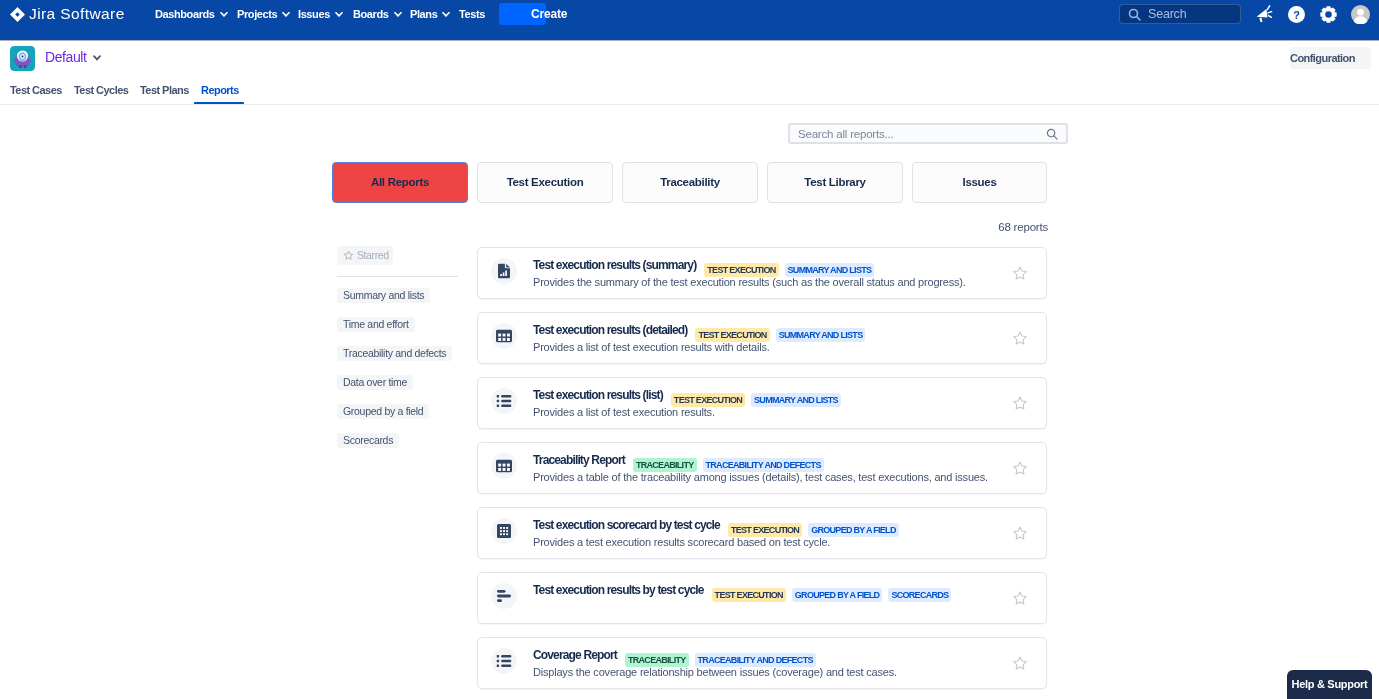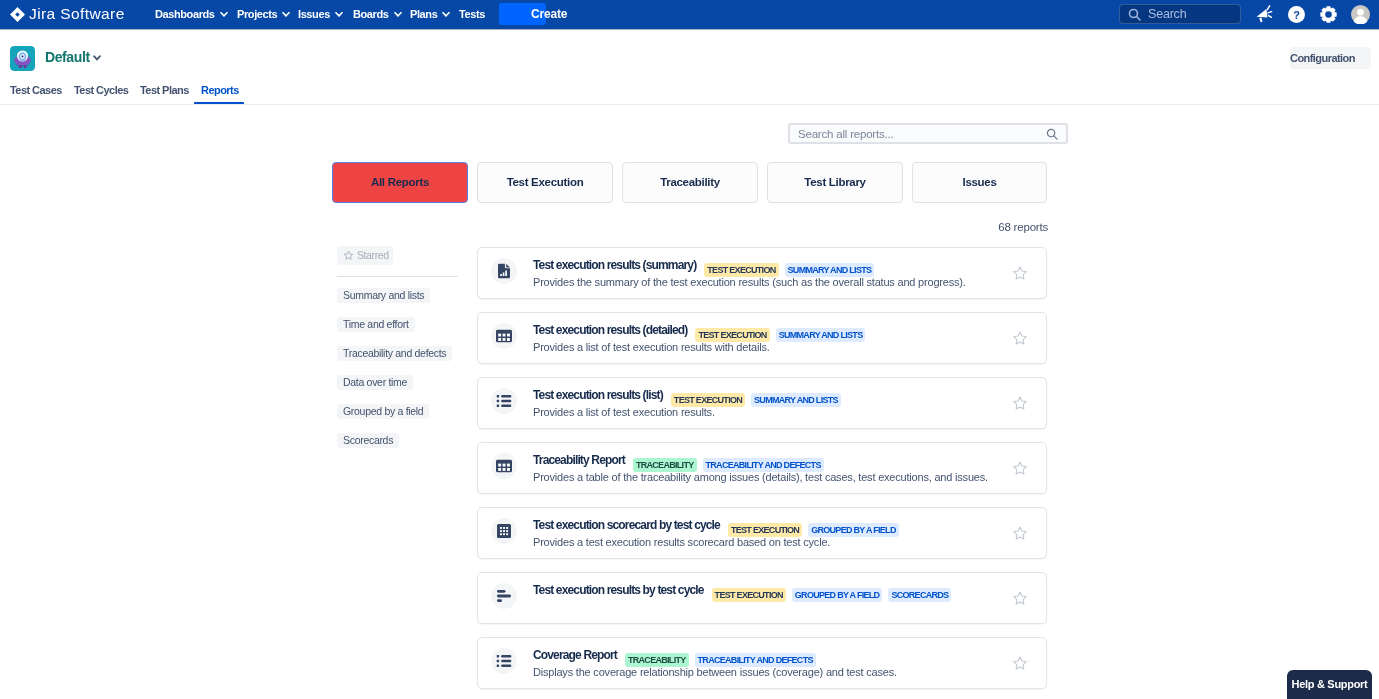--- a/index.html
+++ b/index.html
@@ -1,39 +1,39 @@
 <!DOCTYPE html>
 <html><head>
 <meta charset="utf-8">
 <style>
 * { margin:0; padding:0; box-sizing:border-box; }
 html,body { width:1379px; height:699px; overflow:hidden; background:#fff;
   font-family:"Liberation Sans", sans-serif; position:relative; }
 .abs { position:absolute; }
 
 
-#topbar { position:absolute; left:0; top:0; width:1379px; height:29px;
+#topbar { position:absolute; left:0; top:0; width:1379px; height:40px;
   background:#0747A6; box-shadow:0 1px 0 rgba(9,30,66,0.35); }
 .navlabel { position:absolute; top:0; height:29px; line-height:29px; color:#FFFFFF;
   font-size:11px; font-weight:bold; letter-spacing:-0.4px; white-space:nowrap; }
 .navlabel svg { display:inline-block; margin-left:5px; vertical-align:1px; }
 #logo-text { position:absolute; left:29px; top:0; height:29px; line-height:28px;
   color:#fff; font-size:15.5px; letter-spacing:0.4px; font-weight:normal; white-space:nowrap;}
 #create { position:absolute; left:499px; top:3px; width:47px; height:22px;
   background:#0065FF; border-radius:3px; color:#fff; font-size:12px; font-weight:bold;
   text-align:center; line-height:22px; letter-spacing:-0.2px;padding-left:32px;}
 #tbsearch { position:absolute; left:1119px; top:4px; width:122px; height:20px;
   background:rgba(0,0,0,0.22); border:1px solid rgba(255,255,255,0.18); border-radius:4px; }
 #tbsearch span { position:absolute; left:28px; top:0; line-height:18px; color:#A9BDE4;
   font-size:12.5px; letter-spacing:-0.2px;}
 
 
 #pavatar { position:absolute; left:10px; top:46px; width:25px; height:25px; border-radius:4px; }
 #pname { position:absolute; left:45px; top:49px; font-size:14px; letter-spacing:-0.4px;
-  color:#0f766e; font-weight:bold; }
+  color:#6d28d9; font-weight:normal; }
 #config { position:absolute; left:1290px; top:47px; width:81px; height:22px;
   background:#F4F5F7; border-radius:3px; color:#42526E; font-size:11px; font-weight:bold;
   letter-spacing:-0.55px; text-align:left; line-height:22px; }
 
 
 .tab { position:absolute; top:84px; font-size:11px; font-weight:bold; letter-spacing:-0.55px;
   color:#42526E; white-space:nowrap; }
 .tab.active { color:#0052CC; }
 #tabline { position:absolute; left:194px; top:102px; width:50px; height:3px;
   background:#0052CC; border-radius:1px; }

